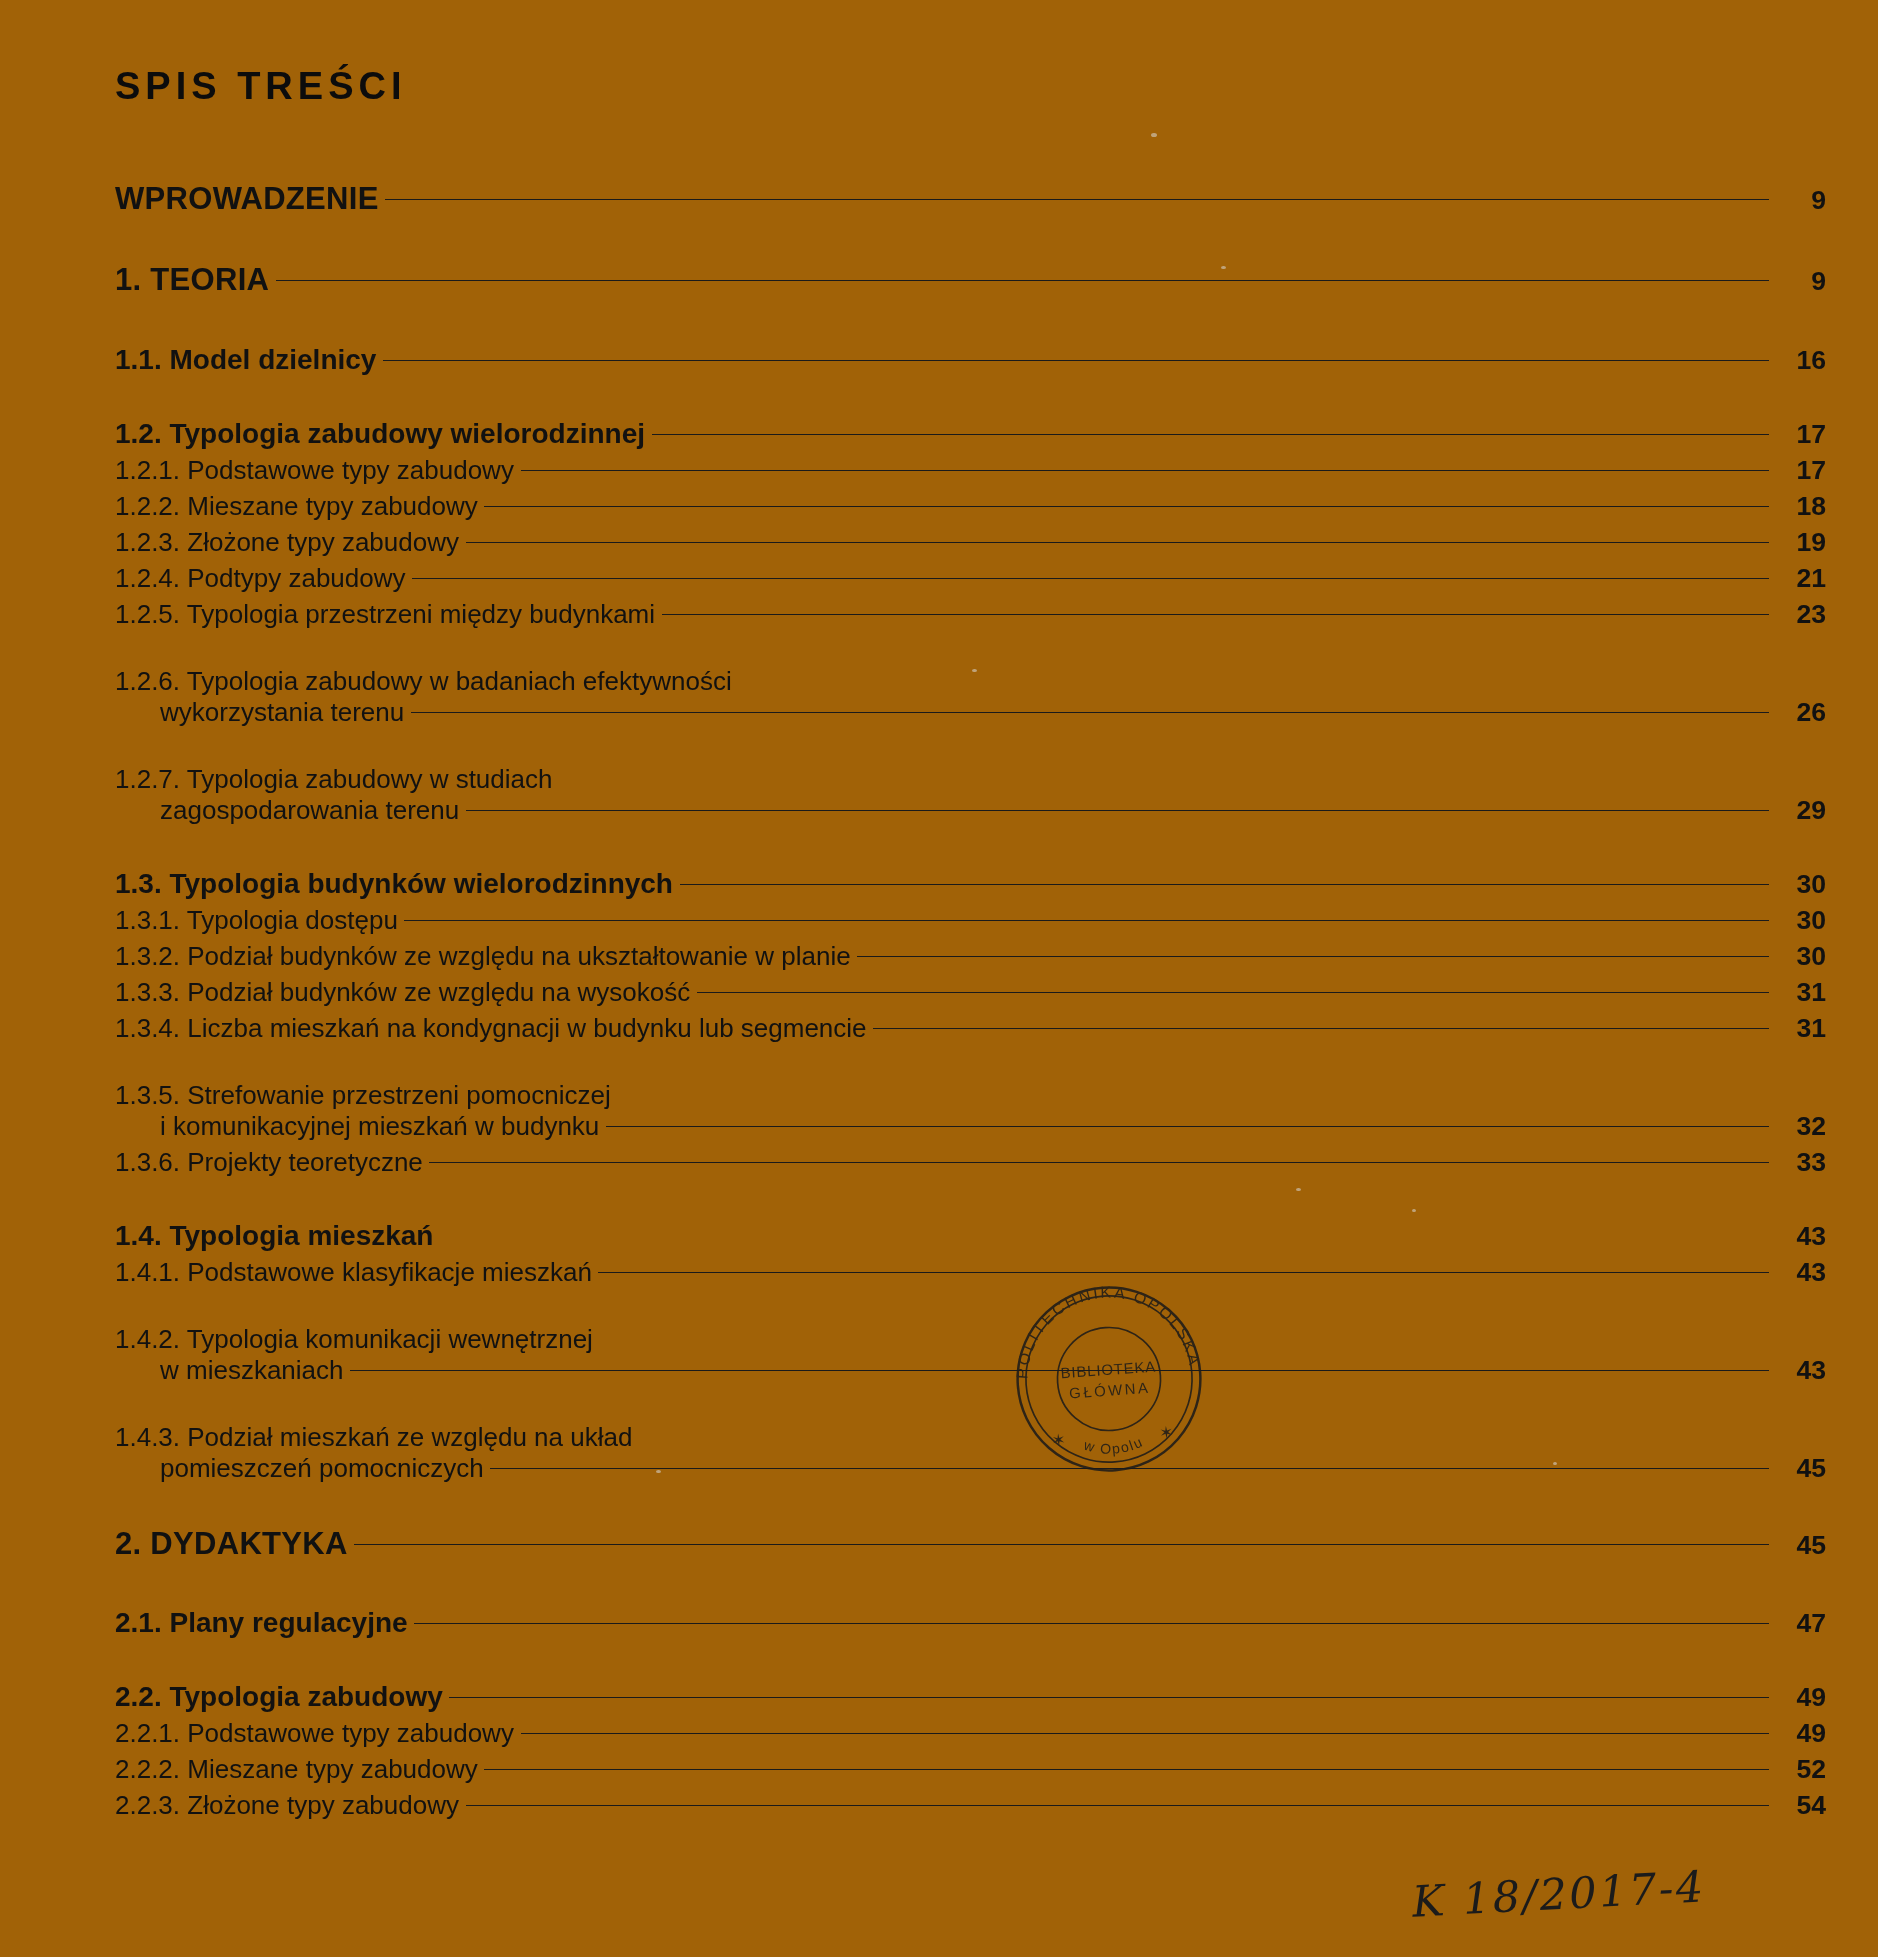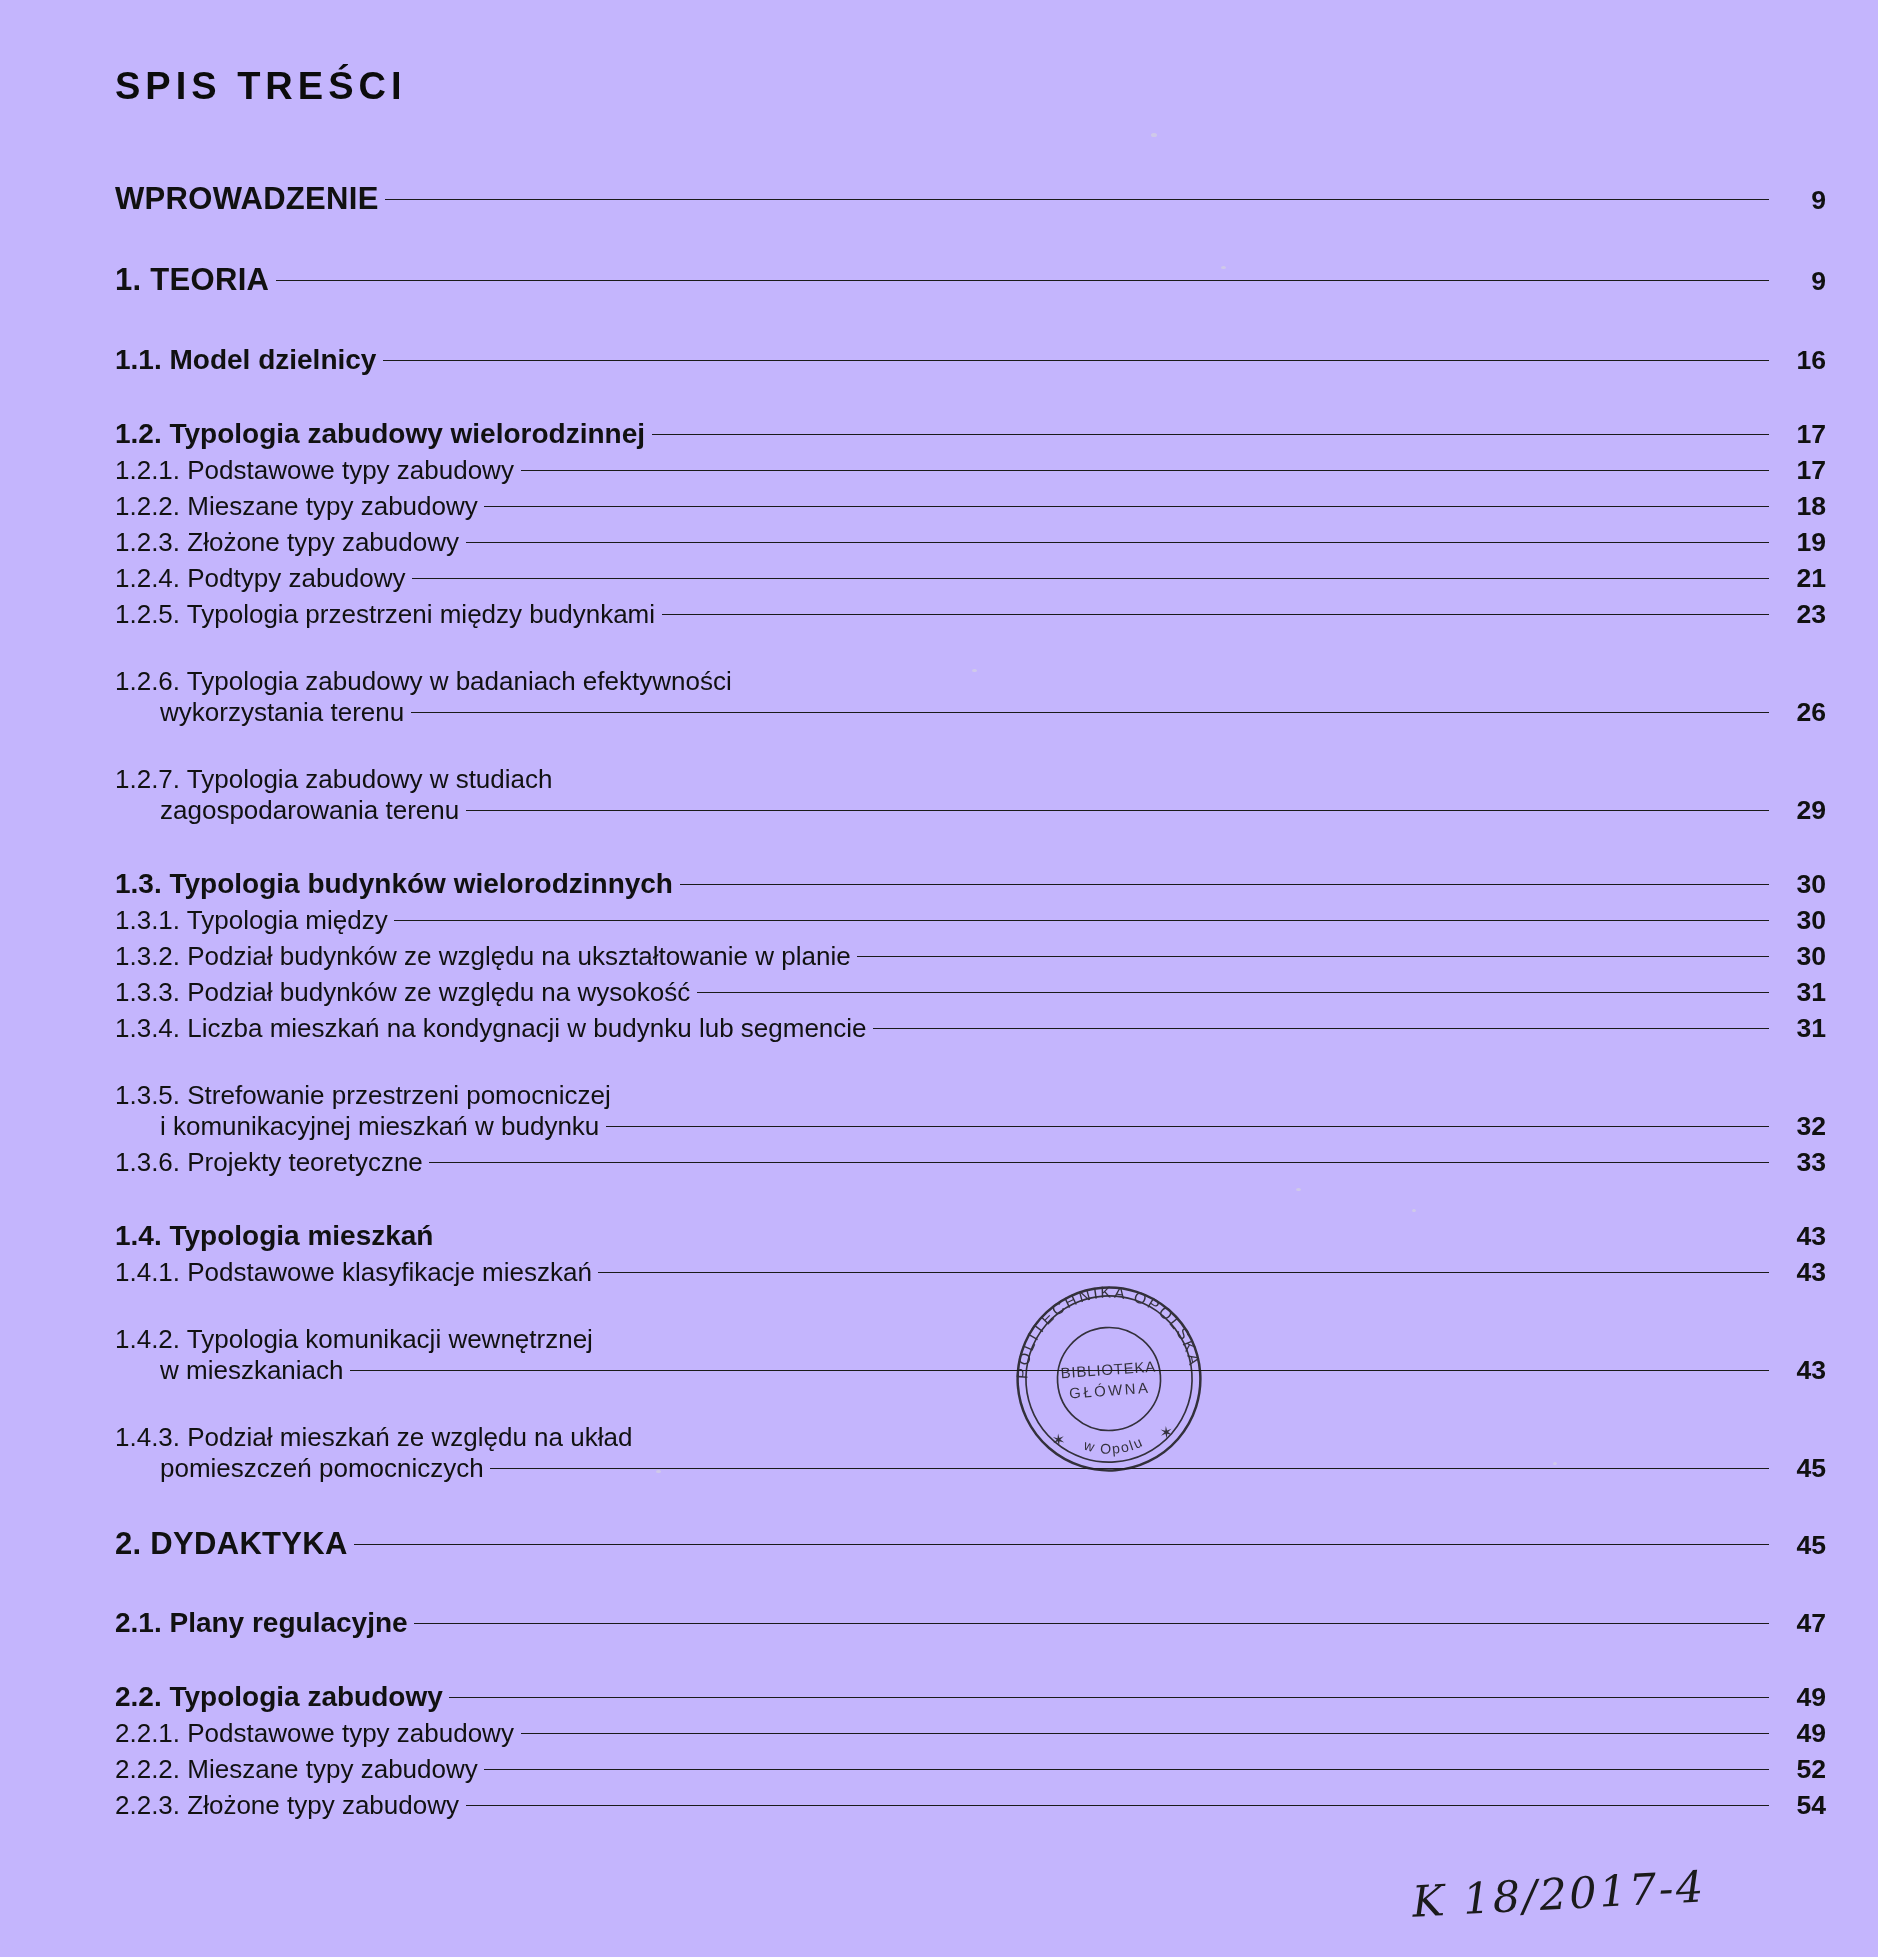--- a/index.html
+++ b/index.html
@@ -11,21 +11,21 @@
     width: 1878px;
     height: 1957px;
     position: relative;
     font-family: "Liberation Sans", sans-serif;
     color: #111111;
     overflow: hidden;
   }
   .page {
     position: absolute;
     inset: 0;
-    background: #c4b5fd;
+    background: #a16207;
   }
   .content {
     position: absolute;
     left: 115px;
     top: 65px;
     width: 1769px;
   }
 
   
   .toc-title {
@@ -229,21 +229,21 @@
             <div class="page-num">29</div>
           </div>
         </div>
         <div class="gap-md"></div>
         <div class="entry lvl-section">
           <div class="label">1.3. Typologia budynków wielorodzinnych</div>
           <div class="leader"></div>
           <div class="page-num">30</div>
         </div>
         <div class="entry lvl-sub">
-          <div class="label">1.3.1. Typologia między</div>
+          <div class="label">1.3.1. Typologia dostępu</div>
           <div class="leader"></div>
           <div class="page-num">30</div>
         </div>
         <div class="entry lvl-sub">
           <div class="label">1.3.2. Podział budynków ze względu na ukształtowanie w planie</div>
           <div class="leader"></div>
           <div class="page-num">30</div>
         </div>
         <div class="entry lvl-sub">
           <div class="label">1.3.3. Podział budynków ze względu na wysokość</div>

